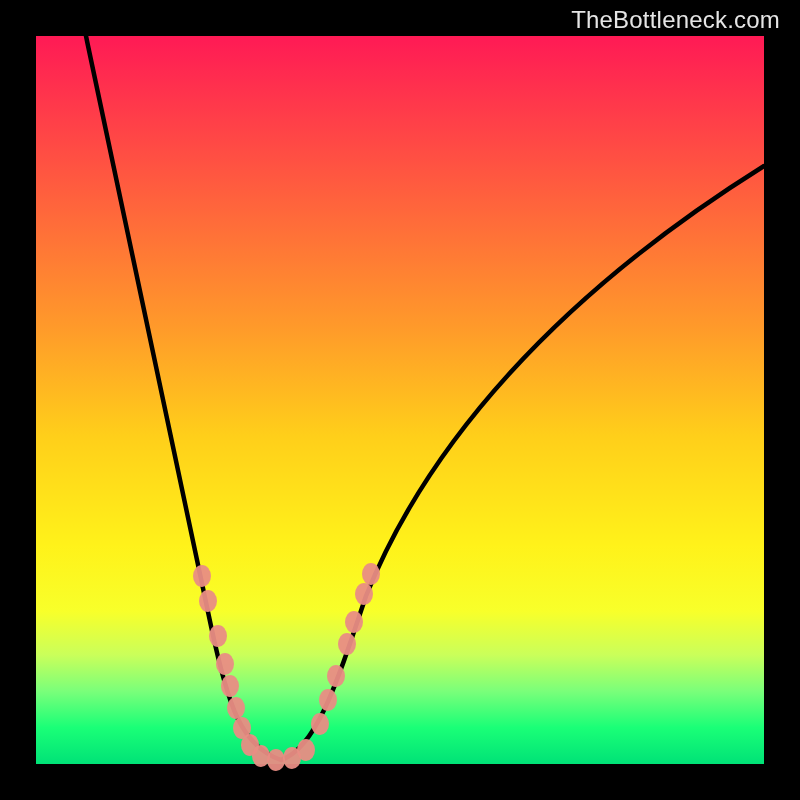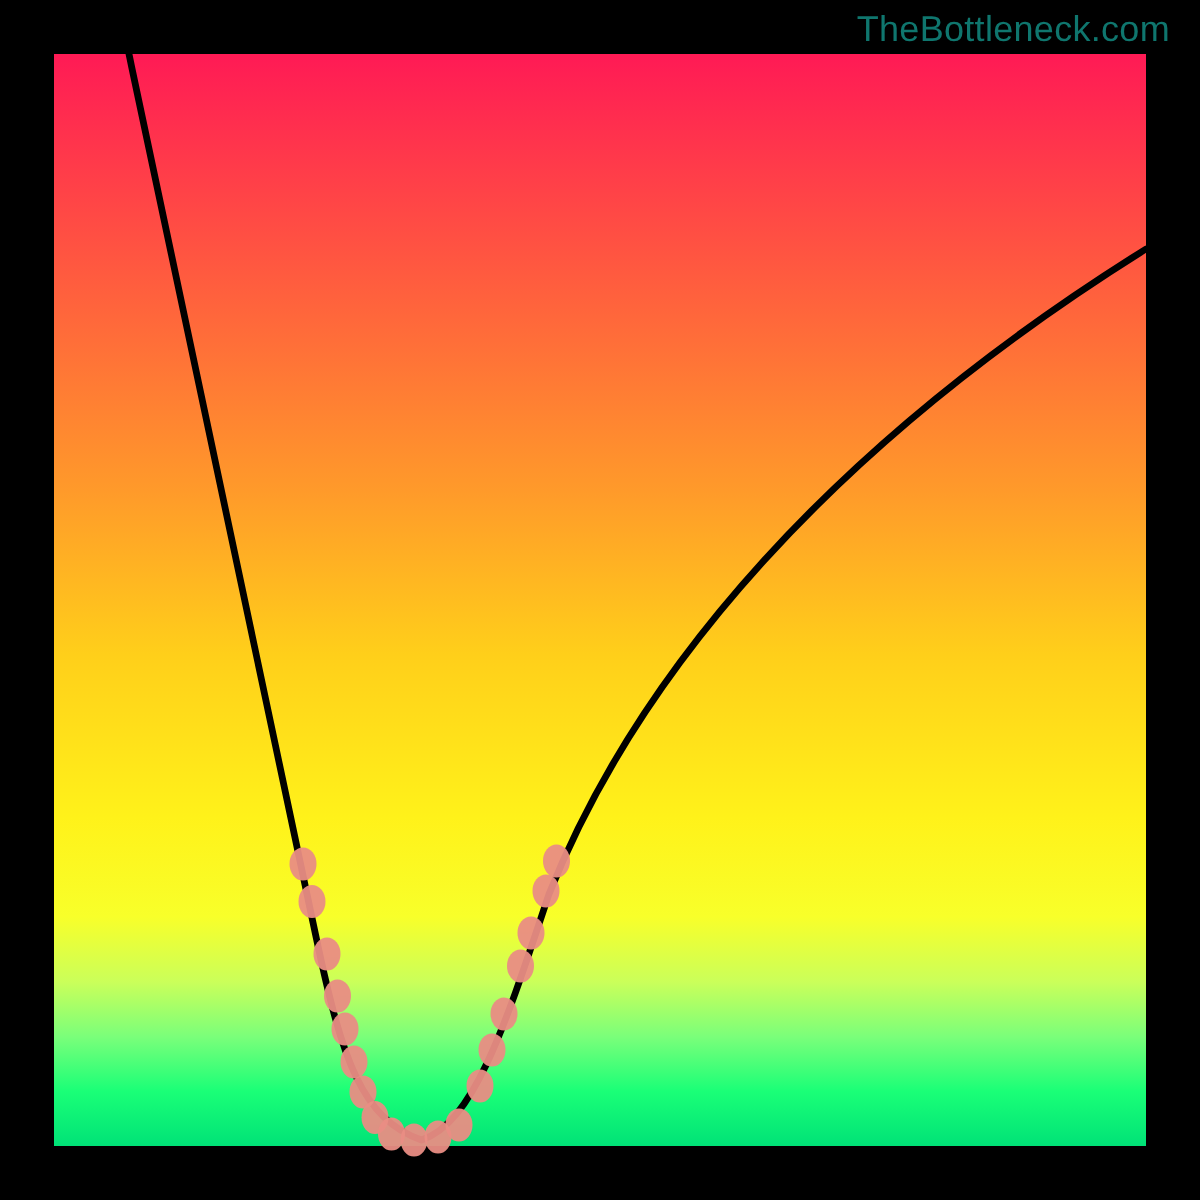--- a/index.html
+++ b/index.html
@@ -36,21 +36,21 @@
       #caff5a 85%,
       #7aff7a 90%,
       #1aff77 95%,
       #00e277 100%
     );
   }
   .watermark {
     position: absolute;
     top: 6px;
     right: 20px;
-    color: #0f766e;
+    color: #e5e5e5;
     font-size: 24px;
     font-weight: 500;
     letter-spacing: 0.2px;
     user-select: none;
   }
   .marker {
     position: absolute;
     width: 18px;
     height: 22px;
     background: #e98d84;

